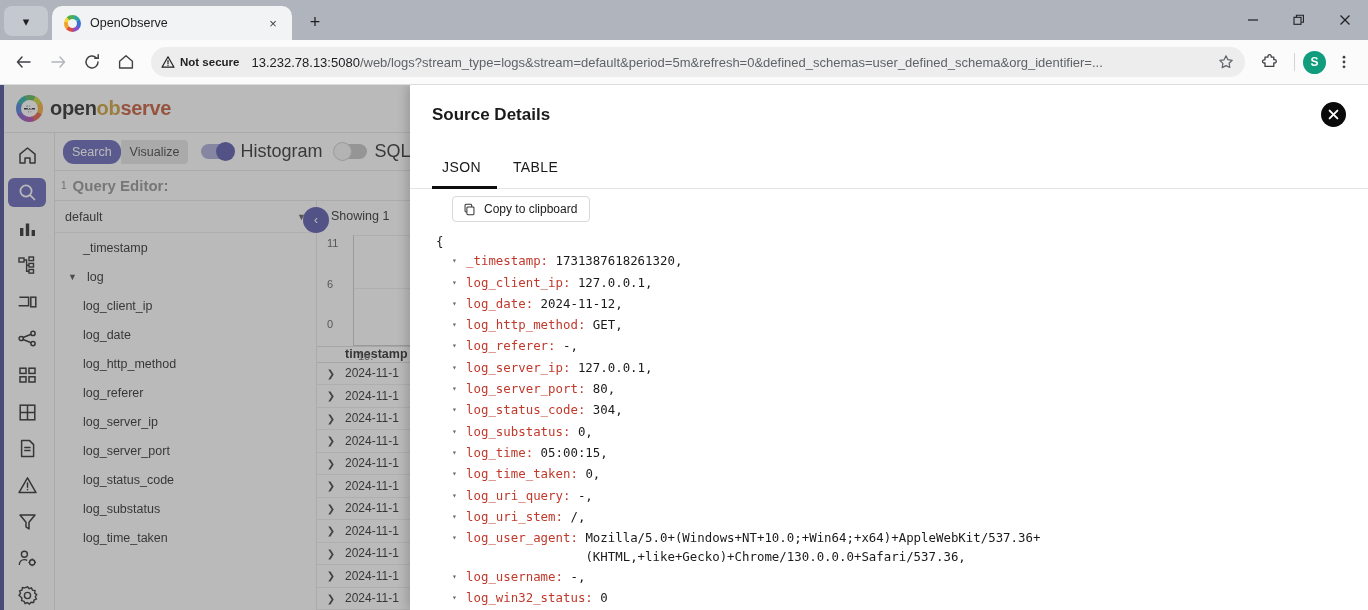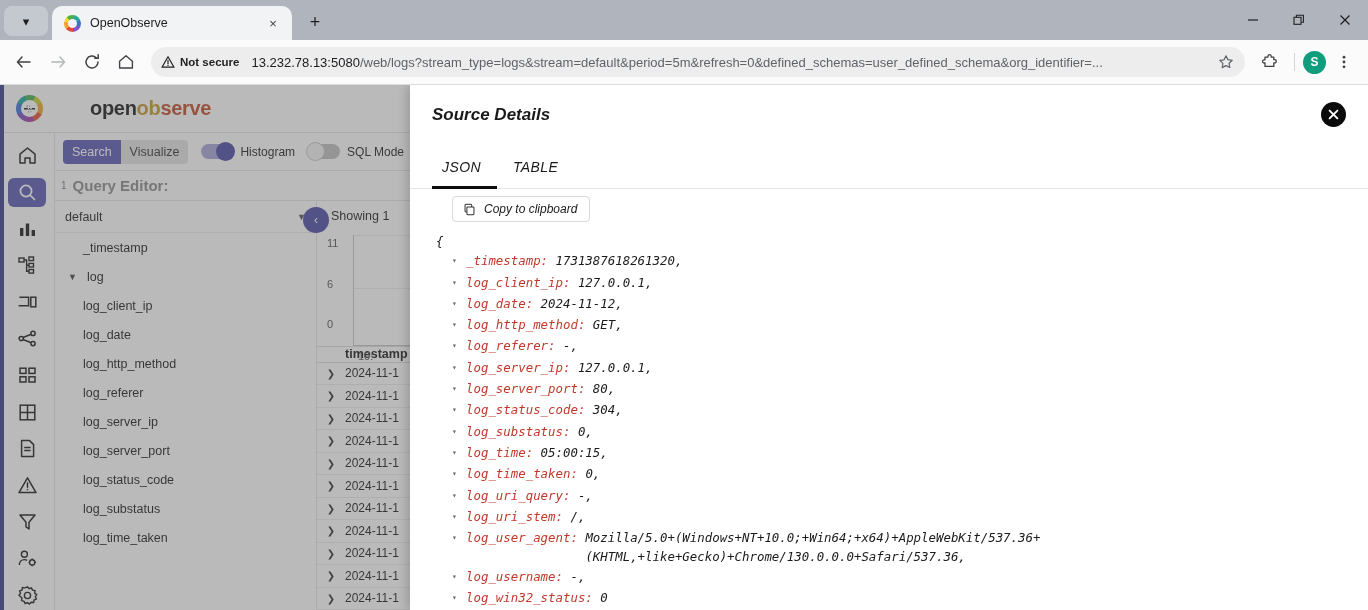--- a/index.html
+++ b/index.html
@@ -127,21 +127,21 @@
     content: ""; position: absolute; inset: 5px; border-radius: 50%;
     background: #fff;
   }
   .logo-mark::before {
     content: ""; position: absolute; left: 8px; top: 12.5px;
     width: 11px; height: 2px; background: #222; z-index: 2;
     box-shadow: 0 -3px 0 -0.5px #222, 0 3px 0 -0.5px #222;
     clip-path: polygon(0 0,22% 0,30% -300%,40% 400%,52% -200%,62% 300%,72% 0,100% 0,100% 100%,0 100%);
   }
   .logo-text { font-size: 20px; font-weight: 700; letter-spacing: -0.3px; }
-  .lt-open { color: #1a1a1a; margin-left: 40px; }
+  .lt-open { color: #1a1a1a; }
   .lt-ob { color: #c99a2e; }
   .lt-serve { color: #c1502e; }
 
   .app-body { flex: 1; display: flex; min-height: 0; }
 
   .rail {
     width: 55px; background: #fff; border-right: 1px solid #e3e3e3;
     display: flex; flex-direction: column; align-items: center;
     padding-top: 8px; gap: 7px; flex: none;
   }
@@ -154,32 +154,32 @@
 
   .panel { flex: 1; display: flex; flex-direction: column; min-width: 0; }
   .panel-top {
     height: 38px; display: flex; align-items: center; gap: 13px;
     padding: 0 8px; border-bottom: 1px solid #e6e6e6;
   }
   .segbtns { display: flex; border-radius: 4px; overflow: hidden; }
   .seg {
     padding: 5px 9px; font-size: 12.5px; background: #e6e4e4; color: #333;
   }
-  .seg.on { background: #5b5bb5; color: #fff; }
+  .seg.on { background: #5b5bb5; color: #fff; border-radius: 11px; }
   .tgl-row { display: flex; align-items: center; gap: 7px; }
   .tgl { width: 32px; height: 15px; border-radius: 8px; position: relative; }
   .tgl.on { background: #a6a6d8; }
   .tgl.off { background: #c0c0c0; }
   .tgl .knob {
     position: absolute; top: -2px; width: 19px; height: 19px;
     border-radius: 50%;
   }
   .tgl.on .knob { right: -2px; background: #4c4ca8; }
   .tgl.off .knob { left: -2px; background: #f3f3f3; border:1px solid #c8c8c8; }
-  .tgl-lbl { font-size: 12px; color: #222; }
+  .tgl-lbl { font-size: 18px; color: #222; }
   .sqbtn {
     width: 28px; height: 26px; border: 1px solid #d4d4d4; border-radius: 4px;
     display: flex; align-items: center; justify-content: center;
     font-size: 13px; color: #333;
   }
 
   .qe-bar {
     height: 30px; display: flex; align-items: center; gap: 6px;
     padding-left: 6px; border-bottom: 1px solid #e6e6e6;
   }
@@ -256,21 +256,20 @@
 
   
   .overlay {
     position: absolute; inset: 0; background: rgba(90,90,90,0.42);
     z-index: 40;
   }
   .modal {
     position: absolute; left: 410px; top: 0; width: 958px; height: 525px;
     background: #fff; z-index: 50; display: flex; flex-direction: column;
     box-shadow: -3px 0 10px rgba(0,0,0,0.18);
-    font-style: italic;
   }
   .modal-head {
     height: 60px; display: flex; align-items: center;
     padding: 0 22px; position: relative; flex: none;
   }
   .modal-title { font-size: 17px; font-weight: 700; color: #1a1a1a; }
   .close-btn {
     position: absolute; right: 22px; top: 17px;
     width: 25px; height: 25px; border-radius: 50%; background: #0a0a0a;
     color: #fff; display: flex; align-items: center; justify-content: center;

